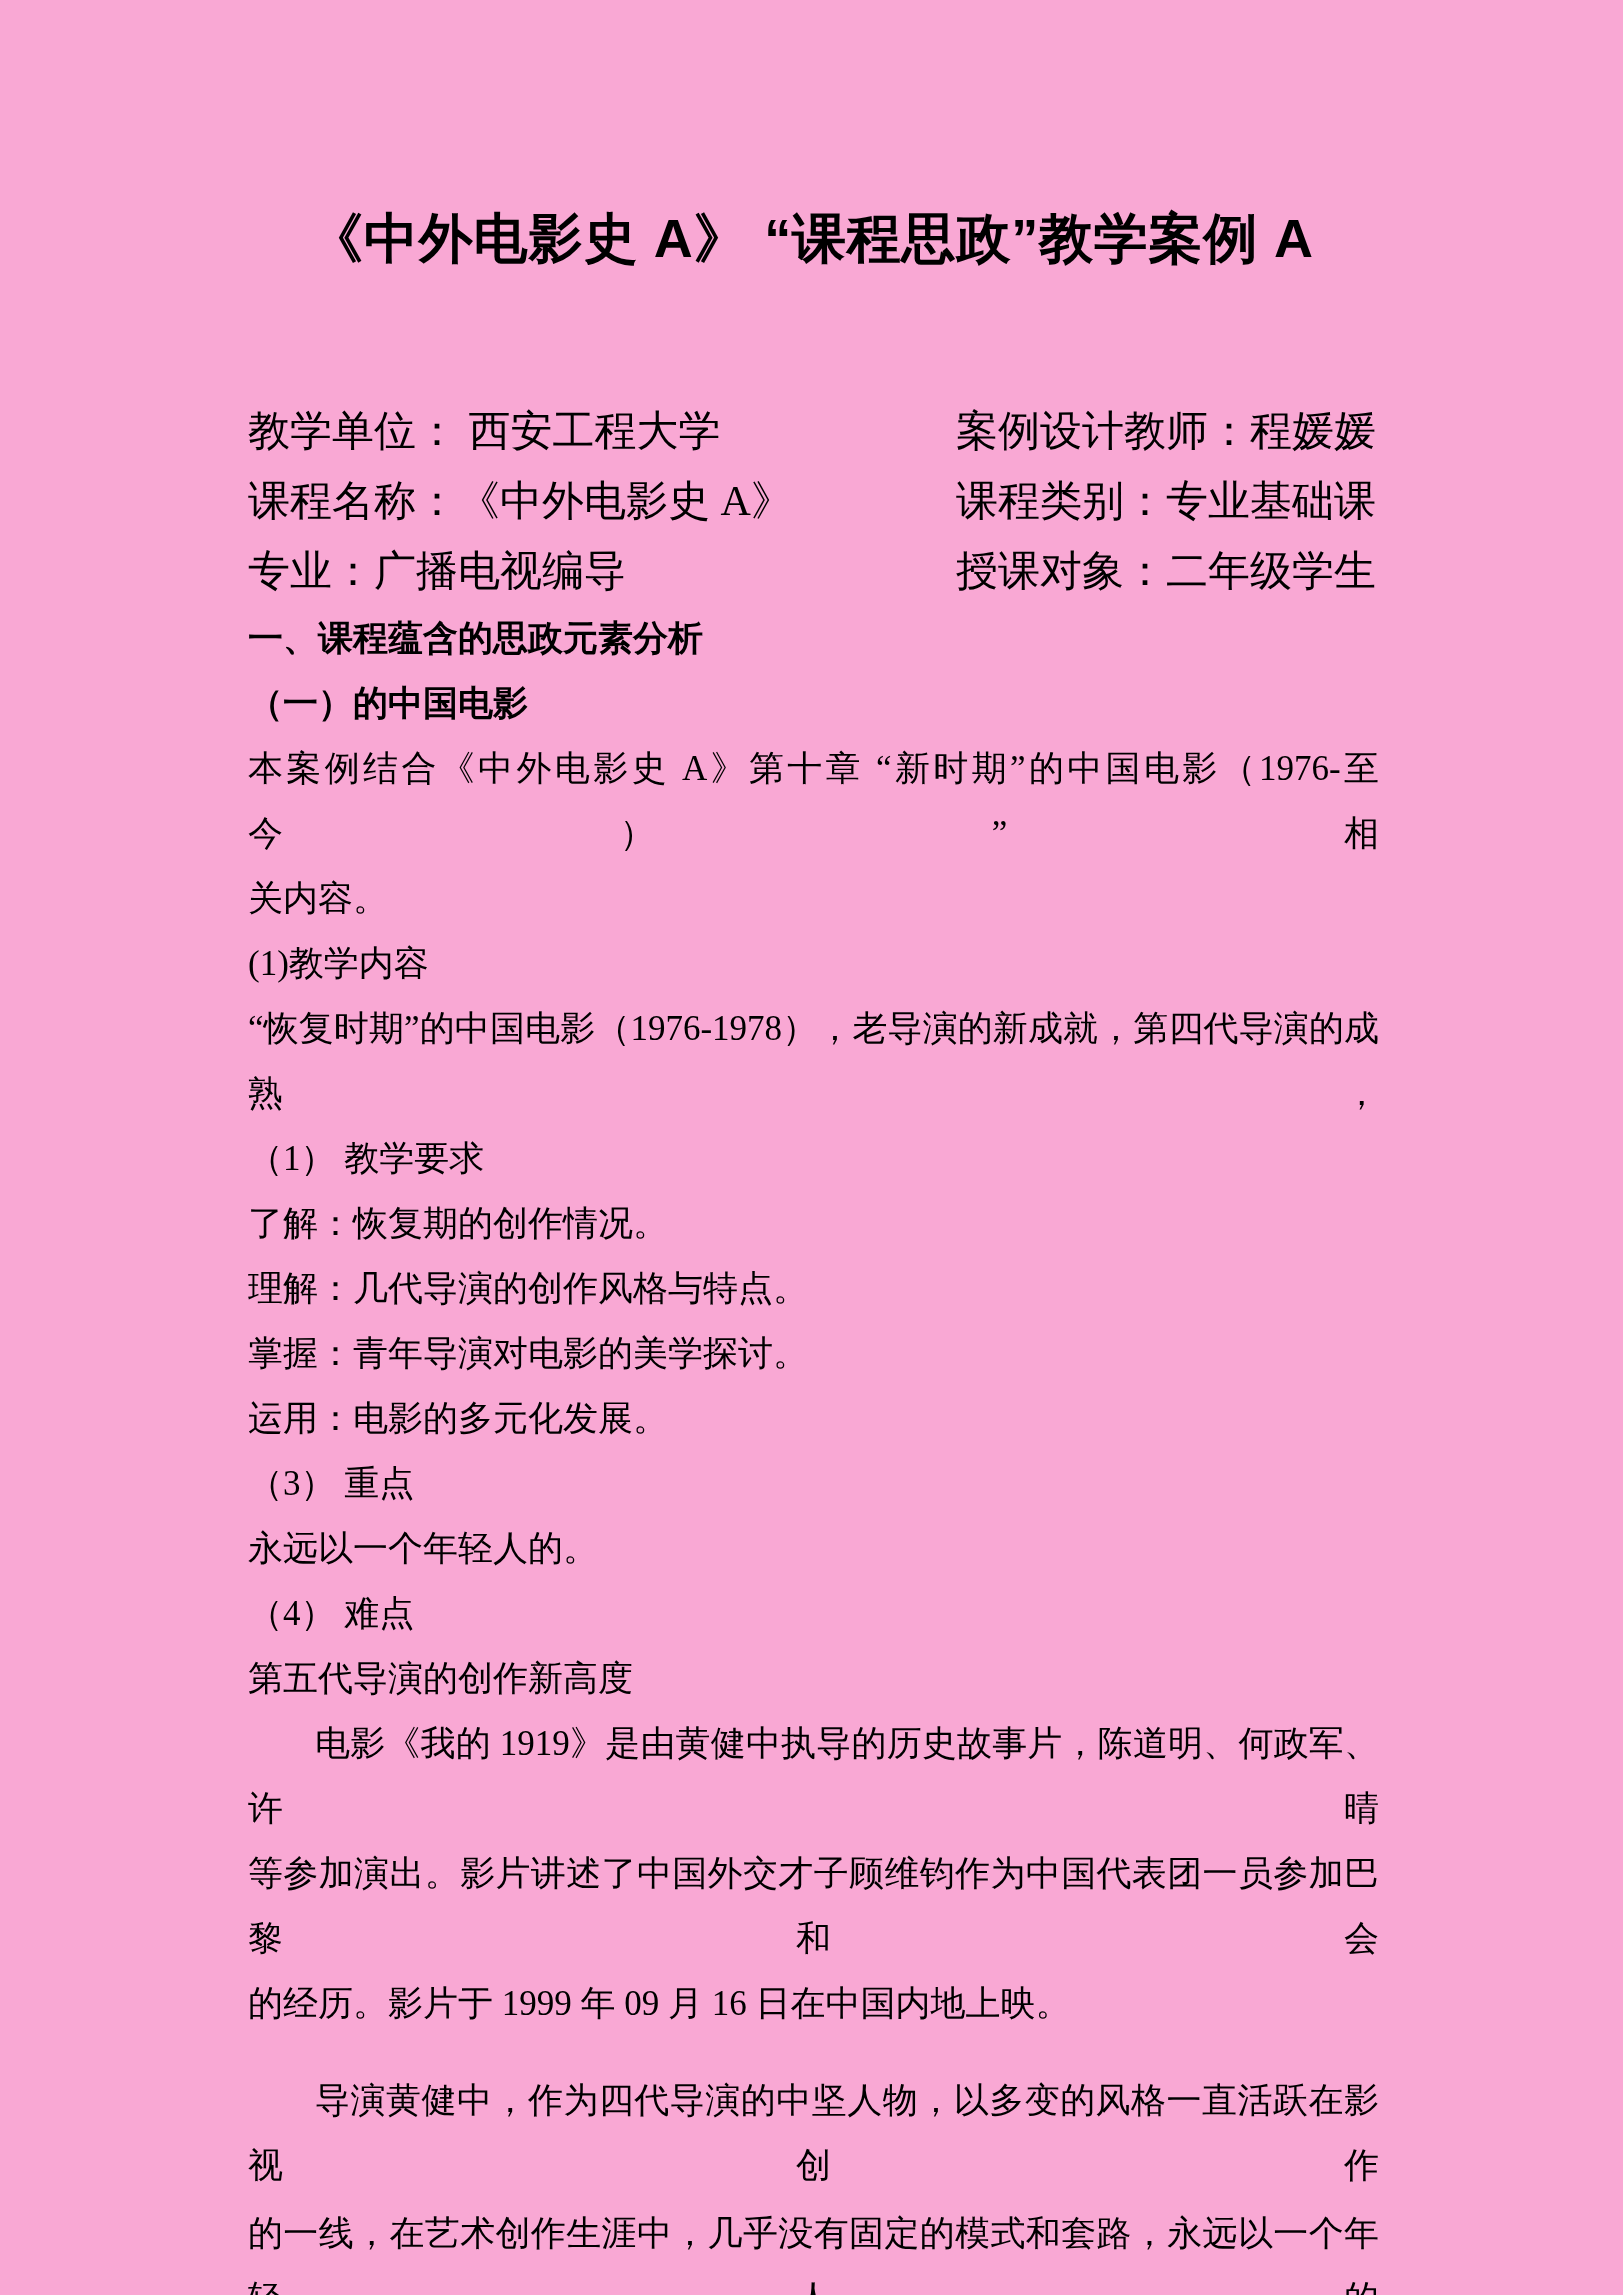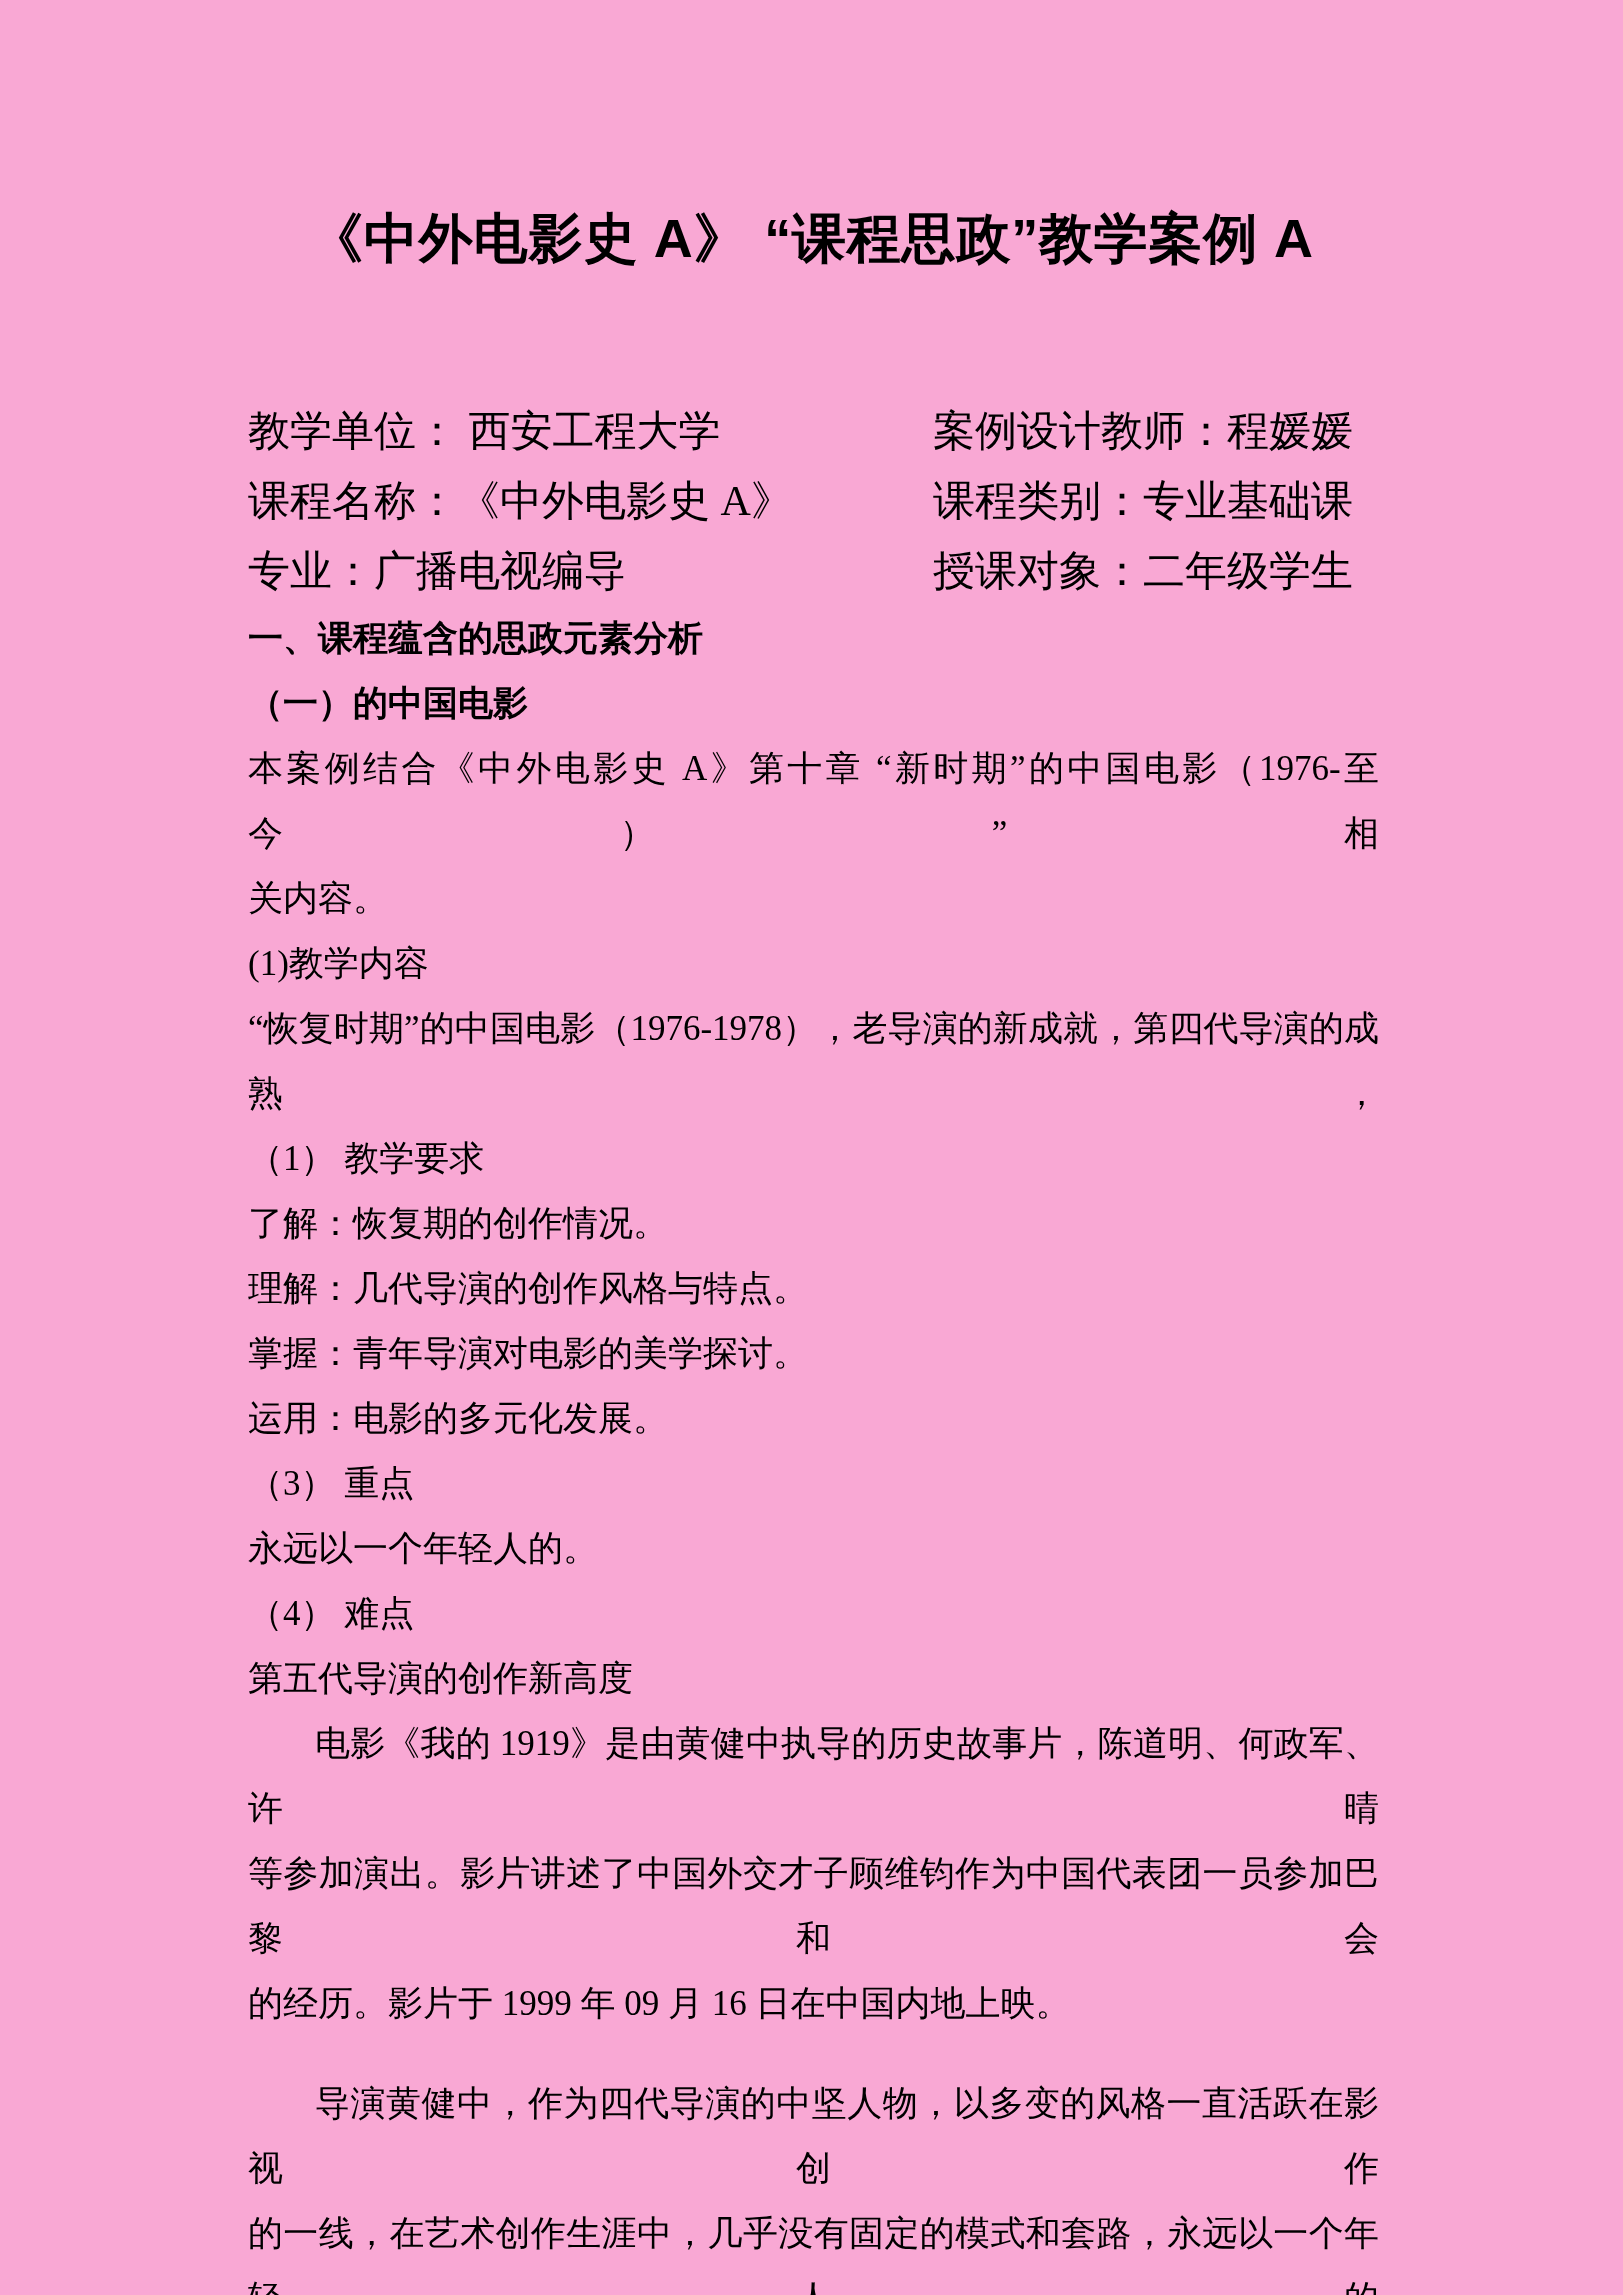--- a/index.html
+++ b/index.html
@@ -28,33 +28,33 @@
     font-size: 42px;
   }
   .info-row {
     position: relative;
     height: 70px;
     line-height: 70px;
     white-space: nowrap;
   }
   .info-right {
     position: absolute;
-    left: 685px;
+    left: 708px;
     top: 0;
   }
   .body {
     margin: 0 244px 0 248px;
     font-size: 35px;
     line-height: 65px;
   }
   .line { min-height: 65px; }
   .bold { font-weight: 700; }
   .jline { text-align: justify; text-align-last: justify; }
   .indent { text-indent: 67px; }
-  .gap { margin-top: 35px; }
+  .gap { margin-top: 35px; font-family: Liberation Mono, monospace; }
 </style>
 </head>
 <body>
 
 <div class="page">
 
   <h1 class="title">《中外电影史 A》 “课程思政”教学案例 A</h1>
 
   <div class="info">
     <div class="info-row">

